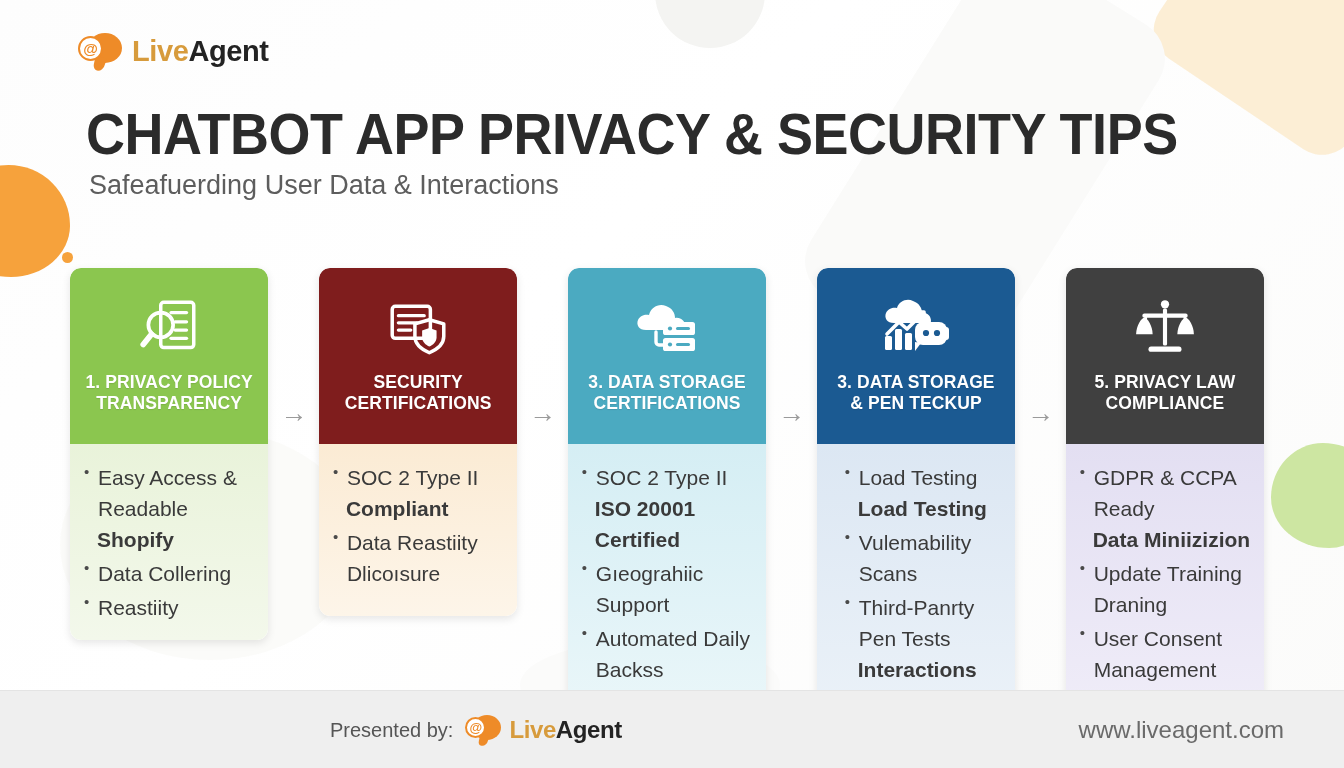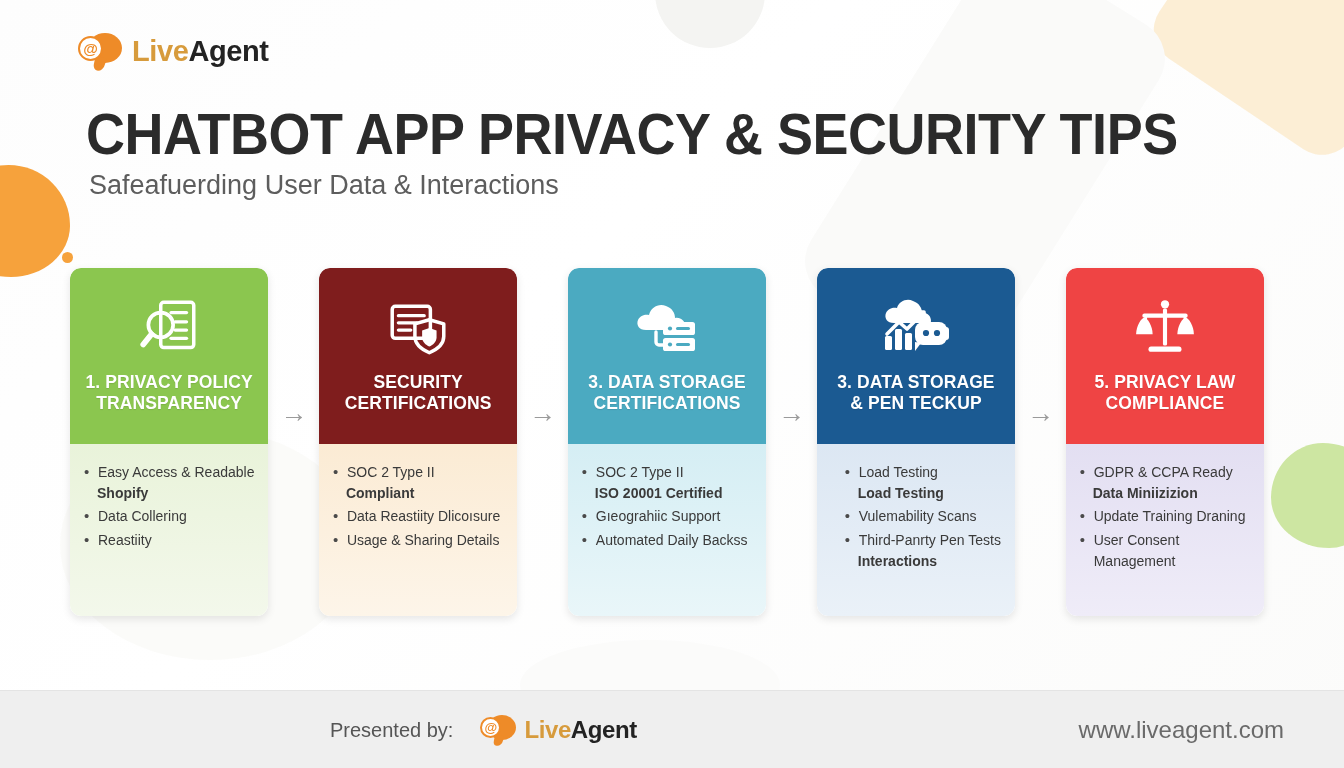--- a/index.html
+++ b/index.html
@@ -166,21 +166,21 @@
     flex:1;
     min-height:172px;
     padding:18px 10px 14px 14px;
     border-radius:0 0 11px 11px;
   }
   .card-body ul { list-style:none; }
   .card-body li {
     position:relative;
     padding-left:14px;
     margin-bottom:3px;
-    font-size:14px;
+    font-size:21px;
     line-height:1.48;
     color:#3A3A3A;
   }
   .card-body li:before {
     content:"•";
     position:absolute; left:0; top:-1px;
     font-size:15px; color:#4A4A4A;
   }
   .card-body li .sub {
     display:block;
@@ -202,21 +202,21 @@
   
   #footer {
     position:absolute; left:0; bottom:0;
     width:1344px; height:78px;
     background:#EFEFEF;
     border-top:1px solid #E4E4E4;
   }
   .footer-center {
     position:absolute; left:330px; top:0;
     height:78px;
-    display:flex; align-items:center; gap:27px;justify-content:space-between;
+    display:flex; align-items:center; gap:12px;justify-content:space-between;
   }
   .presented-by { font-size:20px; color:#555555; }
   .footer-logo {
     display:flex; align-items:center; gap:8px;
   }
   .footer-logo .logo-mark { width:36px; height:30px; }
   .footer-logo .logo-bubble { left:8px; width:28px; height:25px; }
   .footer-logo .logo-bubble:after { width:9px; height:11px; bottom:-6px; }
   .footer-logo .logo-at { width:21px; height:21px; top:2px; font-size:13px; border-width:2px; }
   .footer-logo .logo-text { font-size:24px; }
@@ -293,21 +293,20 @@
         <path d="M43 24 L57 28 V40 C57 48 50 53 43 56 C36 53 29 48 29 40 V28 Z" fill="none" stroke="#ffffff" stroke-width="3.4" stroke-linejoin="round"></path>
         <path d="M43 32 L50 34.5 V41 C50 45.5 46.5 48.5 43 50 C39.5 48.5 36 45.5 36 41 V34.5 Z" fill="#ffffff"></path>
       </svg>
           </div>
           <div class="card-title">SECURITY CERTIFICATIONS</div>
         </div>
         <div class="card-body" style="background: linear-gradient(rgb(251, 235, 212) 0%, rgb(253, 245, 233) 100%);">
           <ul>
             <li><span>SOC 2 Type II</span><span class="sub">Compliant</span></li>
             <li><span>Data Reastiity Dlicoısure</span></li>
-            <li><span>Usage &amp; Sharing Details</span></li>
           </ul>
         </div>
       </div>
       <div class="arrow">→</div>
       <div class="card">
         <div class="card-head" style="background: rgb(75, 170, 193);">
           <div class="card-icon">
             <svg width="70" height="66" viewBox="0 0 70 64" fill="none">
         <path d="M14 34 C7 34 4 29 6 24 C8 19 14 18 17 19 C19 11 27 7 34 10 C40 12 43 17 43 22 C49 21 53 25 53 30 C53 33 51 34 48 34 Z" fill="#ffffff"></path>
         <rect x="31" y="26" width="32" height="13" rx="2.6" fill="#ffffff"></rect>
@@ -352,21 +351,21 @@
         <div class="card-body" style="background: linear-gradient(rgb(220, 231, 243) 0%, rgb(234, 241, 248) 100%); padding-left: 28px;">
           <ul>
             <li><span>Load Testing</span><span class="sub">Load Testing</span></li>
             <li><span>Vulemability Scans</span></li>
             <li><span>Third-Panrty Pen Tests</span><span class="sub">Interactions</span></li>
           </ul>
         </div>
       </div>
       <div class="arrow">→</div>
       <div class="card">
-        <div class="card-head" style="background: #ef4444;">
+        <div class="card-head" style="background: #404040;">
           <div class="card-icon">
             <svg width="66" height="66" viewBox="0 0 64 64" fill="none">
         <circle cx="32" cy="9" r="4" fill="#ffffff"></circle>
         <rect x="30" y="13" width="4" height="36" rx="1.6" fill="#ffffff"></rect>
         <rect x="10" y="18" width="44" height="4" rx="2" fill="#ffffff"></rect>
         <path d="M4 38 C4 30 9 22 12 22 C15 22 20 30 20 38 Z" fill="#ffffff"></path>
         <path d="M44 38 C44 30 49 22 52 22 C55 22 60 30 60 38 Z" fill="#ffffff"></path>
         <rect x="12" y="20" width="2.6" height="5" fill="#ffffff"></rect>
         <rect x="50" y="20" width="2.6" height="5" fill="#ffffff"></rect>
         <rect x="16" y="50" width="32" height="5" rx="2.5" fill="#ffffff"></rect>

